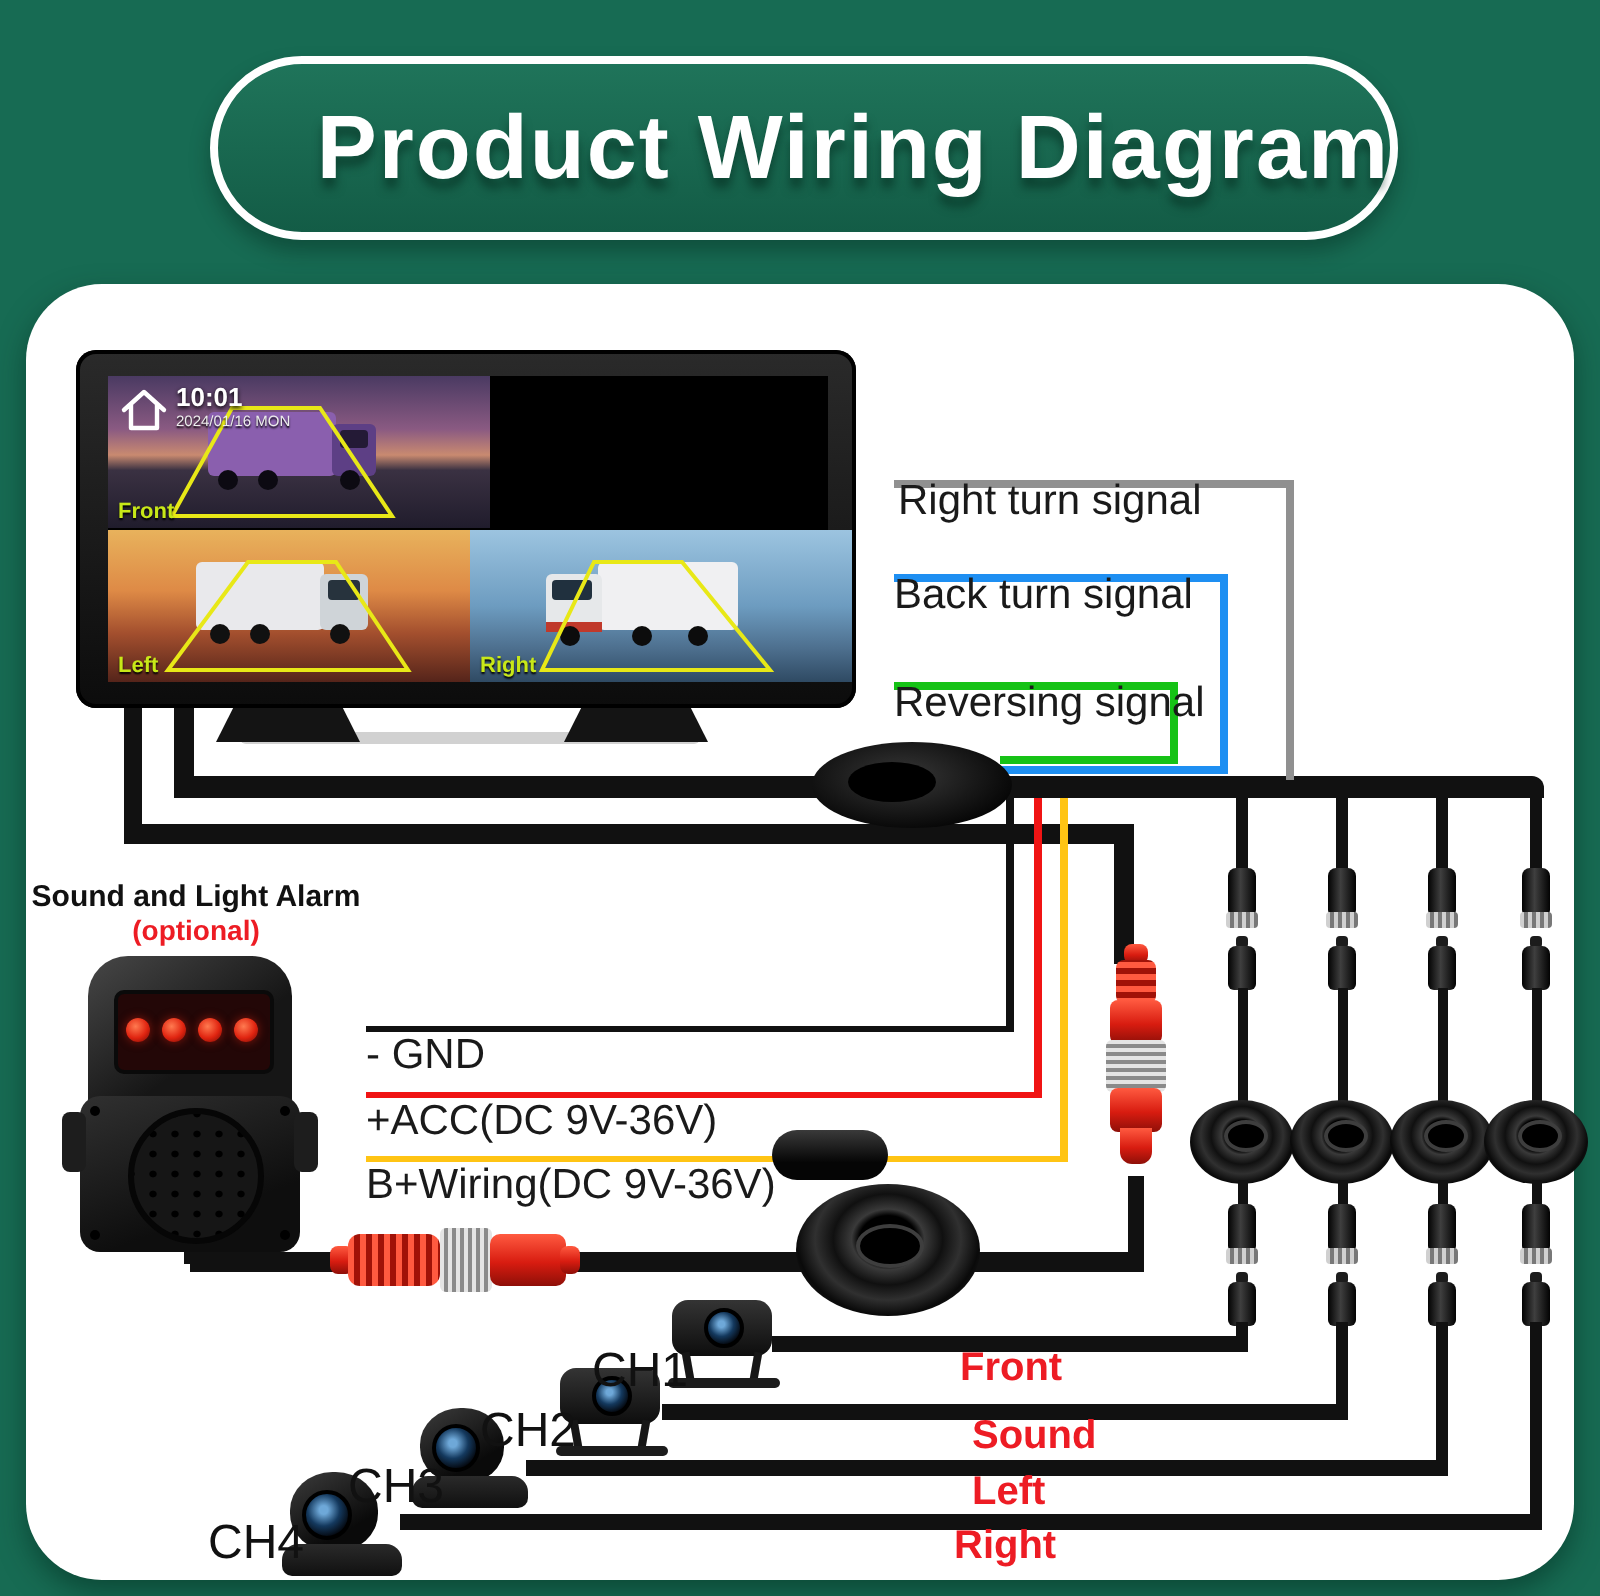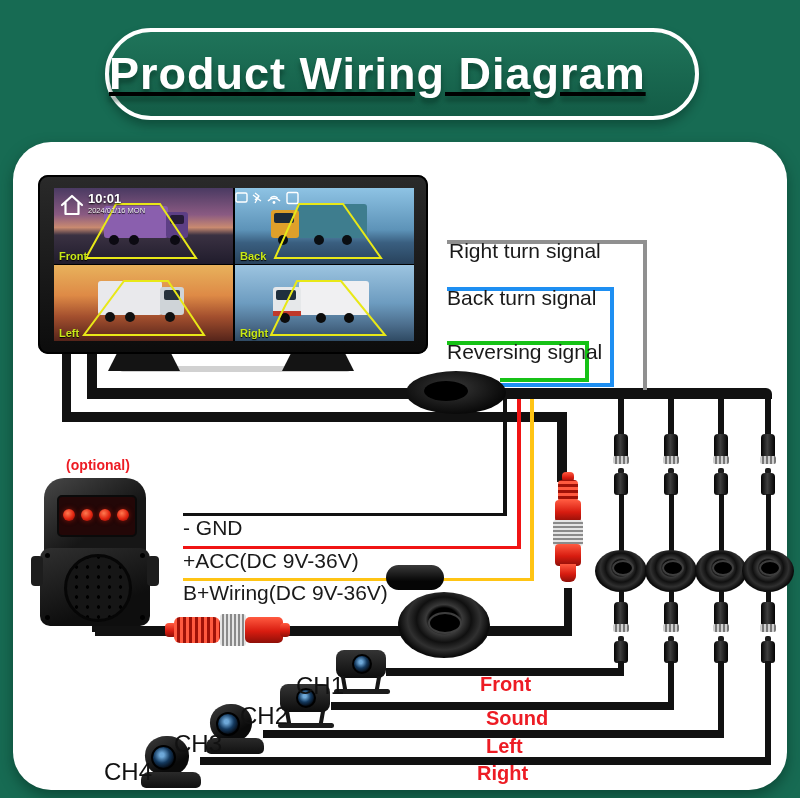--- a/index.html
+++ b/index.html
@@ -4,33 +4,33 @@
 <style>
   html,body{margin:0;padding:0;}
   body{width:800px;height:798px;background:#176b53;font-family:"Liberation Sans",sans-serif;position:relative;overflow:hidden;}
   .abs{position:absolute;}
   .wire{position:absolute;background:#111;}
   .lbl{position:absolute;color:#1a1a1a;white-space:nowrap;margin-top:28px;}
 
   
   .title-pill{position:absolute;left:105px;top:28px;width:586px;height:84px;border:4px solid #fff;border-radius:46px;
     background:linear-gradient(180deg,#1f745a,#135c46);box-shadow:0 6px 10px rgba(0,30,20,.35);
-    display:flex;align-items:center;justify-content:flex-start;text-decoration:underline;}
+    display:flex;align-items:center;justify-content:flex-end;}
   .title-pill span{font-size:45px;font-weight:bold;color:#fff;letter-spacing:1px;
     text-shadow:0 5px 5px rgba(5,45,32,.6);}
 
   
   .panel{position:absolute;left:13px;top:142px;width:774px;height:648px;background:#fff;border-radius:38px;
     box-shadow:0 6px 14px rgba(2,40,28,.5);}
 
   
   .monitor{position:absolute;left:38px;top:175px;width:390px;height:179px;background:linear-gradient(180deg,#2a2a2a,#0c0c0c);
     border-radius:10px;box-shadow:inset 0 0 0 2px #000;}
   .screen{position:absolute;left:16px;top:13px;width:360px;height:153px;background:#000;}
-  .quad{position:absolute;width:179px;height:76px;overflow:hidden;}
+  .quad{position:absolute;width:179px;height:76px;overflow:hidden;padding-left:12px;}
   .quad svg{position:absolute;left:0;top:0;}
   .q-label{position:absolute;left:5px;bottom:2px;font-size:11px;font-weight:bold;color:#c8e818;text-shadow:0 1px 1px #000;}
   .foot{position:absolute;width:72px;height:20px;background:#141414;clip-path:polygon(14% 0,86% 0,100% 100%,0 100%);}
   .osd-time{position:absolute;left:34px;top:3px;font-size:13px;font-weight:bold;color:#fff;text-shadow:0 1px 2px #000;}
   .osd-date{position:absolute;left:34px;top:18px;font-size:7.5px;color:#eee;text-shadow:0 1px 1px #000;}
 
   
   .sig{font-size:21px;}
   .pwr{font-size:21px;}
   .ch{font-size:24px;color:#111;}
@@ -138,21 +138,21 @@
   <div class="red-seg h" style="left:0;top:13px;width:12px;height:14px;"></div>
   <div class="red-seg h" style="left:9px;top:7px;width:46px;height:26px;background:repeating-linear-gradient(90deg,#ff5a40 0 3px,#a01208 3px 6px);border-radius:6px;"></div>
   <div class="silver" style="left:55px;top:4px;width:26px;height:32px;"></div>
   <div class="red-seg h" style="left:80px;top:7px;width:38px;height:26px;border-radius:5px;"></div>
   <div class="red-seg h" style="left:115px;top:13px;width:10px;height:14px;"></div>
 </div>
 
 <div class="junction"></div>
 
 <div class="alarm-cap">
-  <br>
+  <span>Sound and Light Alarm</span><br>
   <span class="opt">(optional)</span>
 </div>
 <div class="alarm-top">
   <div class="alarm-win">
     <div class="led" style="left:4px;"></div>
     <div class="led" style="left:22px;"></div>
     <div class="led" style="left:40px;"></div>
     <div class="led" style="left:58px;"></div>
   </div>
 </div>
@@ -285,39 +285,20 @@
         <polygon points="62,16 106,16 142,70 32,70" fill="none" stroke="#e8e817" stroke-width="2"></polygon>
       </svg>
       <svg class="abs" style="left:5px;top:4px;" width="26" height="26" viewBox="0 0 26 26">
         <path d="M3 13 L13 4 L23 13 M6.5 10.5 V22 H19.5 V10.5" fill="none" stroke="#fff" stroke-width="2.2" stroke-linecap="round" stroke-linejoin="round"></path>
       </svg>
       <span class="osd-time">10:01</span>
       <span class="osd-date">2024/01/16 MON</span>
       <span class="q-label">Front</span>
     </div>
 
-    <div class="quad" style="left:181px;top:0;background:linear-gradient(180deg,#8ec3e4 0%,#5d93b8 55%,#3a5f80 72%,#28425c 100%);">
-      <svg width="179" height="76" viewBox="0 0 179 76">
-        <rect x="62" y="16" width="70" height="34" rx="3" fill="#3e7d8e"></rect>
-        <rect x="36" y="22" width="28" height="28" rx="3" fill="#dfa02a"></rect>
-        <rect x="39" y="25" width="20" height="10" rx="2" fill="#1d2b38"></rect>
-        <circle cx="48" cy="52" r="5" fill="#0a0e12"></circle>
-          <circle cx="84" cy="52" r="5" fill="#0a0e12"></circle>
-          <circle cx="112" cy="52" r="5" fill="#0a0e12"></circle>
-        <polygon points="64,16 108,16 146,70 40,70" fill="none" stroke="#e8e817" stroke-width="2"></polygon>
-      </svg>
-      <svg class="abs" style="right:4px;top:3px;" width="66" height="14" viewBox="0 0 66 14">
-        <rect x="1" y="2" width="11" height="9" rx="1.5" fill="none" stroke="#fff" stroke-width="1.4"></rect>
-        <path d="M20 2 L24 5 L20 9 M24 5 L20 12 M18 4 L26 10" stroke="#fff" stroke-width="1.2" fill="none"></path>
-        <path d="M33 10 a8 8 0 0 1 12 0 M35.5 7 a5 5 0 0 1 7 0" stroke="#fff" stroke-width="1.5" fill="none"></path>
-        <circle cx="39" cy="11.5" r="1.4" fill="#fff"></circle>
-        <rect x="52" y="1.5" width="11" height="11" rx="1.5" fill="none" stroke="#fff" stroke-width="1.4"></rect>
-      </svg>
-      <span class="q-label">Back</span>
-    </div>
 
     <div class="quad" style="left:0;top:77px;background:linear-gradient(180deg,#e8b25c 0%,#de8a46 40%,#a34f2e 68%,#55241a 100%);">
       <svg width="179" height="76" viewBox="0 0 179 76">
         <rect x="44" y="16" width="64" height="34" rx="3" fill="#e9e9ec"></rect>
         <rect x="106" y="22" width="24" height="28" rx="3" fill="#cfd4d8"></rect>
         <rect x="110" y="25" width="16" height="10" rx="2" fill="#27333d"></rect>
         <circle cx="56" cy="52" r="5" fill="#111"></circle>
           <circle cx="76" cy="52" r="5" fill="#111"></circle>
           <circle cx="116" cy="52" r="5" fill="#111"></circle>
         <polygon points="70,16 114,16 150,70 30,70" fill="none" stroke="#e8e817" stroke-width="2"></polygon>

